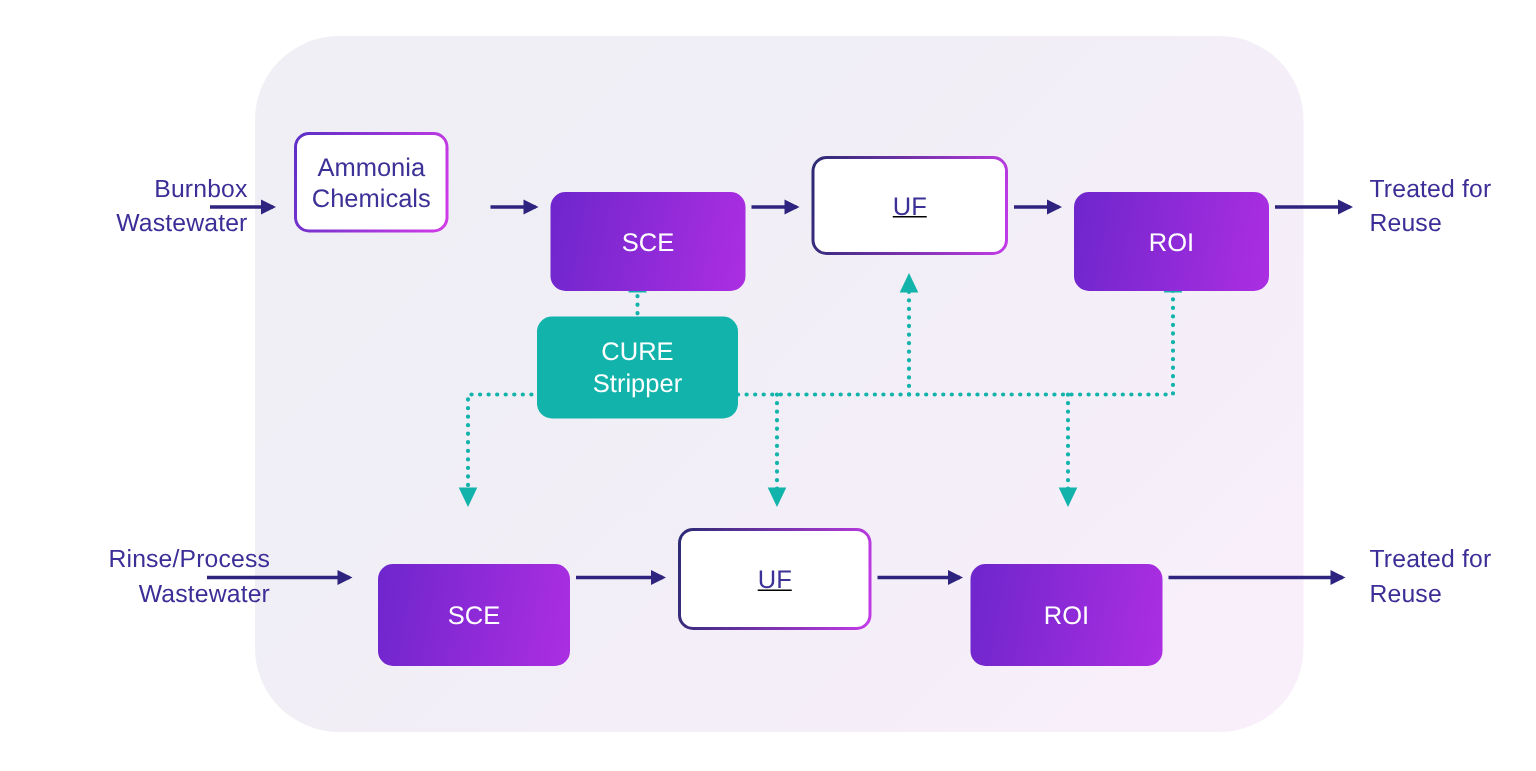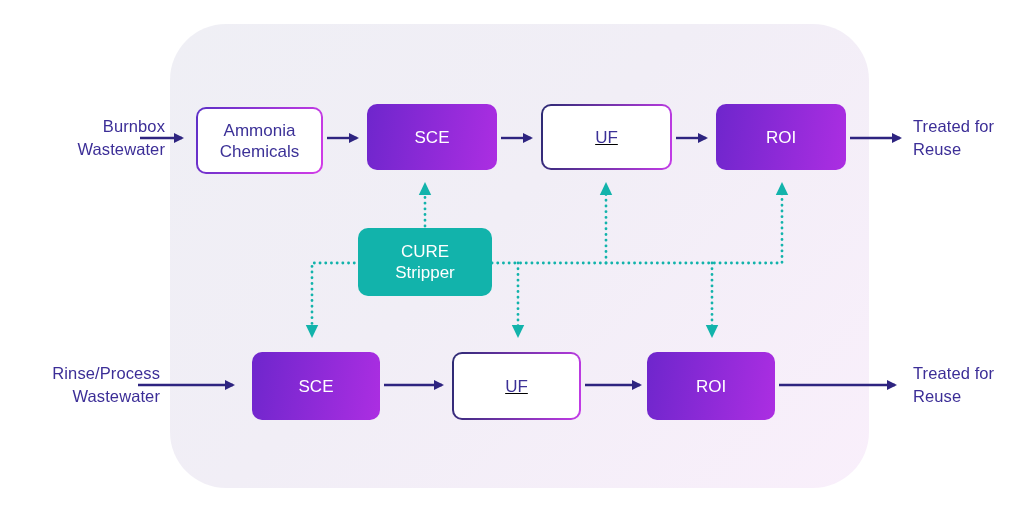--- a/index.html
+++ b/index.html
@@ -38,20 +38,21 @@
     text-align: center;
     border-radius: 10px;
     font-size: 17px;
     line-height: 21px;
     box-sizing: border-box;
   }
   .node .stack span { display: block; }
   .node.solid {
     background: linear-gradient(100deg, #6e26cc 0%, #ac2ee2 100%);
     color: #ffffff;
+    margin-top: 24px;
   }
   .node.outline {
     padding: 2px;
   }
   .node.outline.violet-pink { background: linear-gradient(110deg, #5b2fc6 0%, #d43ce8 100%); }
   .node.outline.navy-pink   { background: linear-gradient(100deg, #2b2a72 0%, #c43be8 100%); text-decoration: underline; }
   .node.outline .inner {
     width: 100%;
     height: 100%;
     border-radius: 8px;
@@ -115,57 +116,57 @@
       <line x1="606" y1="263" x2="606" y2="187" marker-end="url(#mTeal)"></line>
       <line x1="712" y1="263" x2="712" y2="333" marker-end="url(#mTeal)"></line>
     </g>
   </svg>
 
   <div class="flow-label" style="left:10px; top:115px; width:155px;">
     <span>Burnbox</span>
     <span>Wastewater</span>
   </div>
 
-  <div class="flow-label" style="left:0px; top:362px; width:160px;">
+  <div class="flow-label" style="left:0px; top:362px; width:160px;padding-left:20px;">
     <span>Rinse/Process</span>
     <span>Wastewater</span>
   </div>
 
   <div class="flow-label left-align" style="left:913px; top:115px; width:110px;">
     <span>Treated for</span>
     <span>Reuse</span>
   </div>
 
   <div class="flow-label left-align" style="left:913px; top:362px; width:110px;">
     <span>Treated for</span>
     <span>Reuse</span>
   </div>
 
-  <div class="node outline violet-pink" style="left:196px; top:107px; width:127px; height:67px;justify-content:flex-end;">
+  <div class="node outline violet-pink" style="left:196px; top:88px; width:103px; height:67px;justify-content:flex-end;">
     <div class="inner stack">
       <span>Ammonia</span>
       <span>Chemicals</span>
     </div>
   </div>
 
   <div class="node solid" style="left:367px; top:104px; width:130px; height:66px;">
     <span>SCE</span>
   </div>
 
   <div class="node outline navy-pink" style="left:541px; top:104px; width:131px; height:66px;">
     <div class="inner">
       <span>UF</span>
     </div>
   </div>
 
   <div class="node solid" style="left:716px; top:104px; width:130px; height:66px;">
     <span>ROI</span>
   </div>
 
-  <div class="node teal stack" style="left:358px; top:228px; width:134px; height:68px; flex-direction:column;">
+  <div class="node teal stack" style="left:358px; top:211px; width:134px; height:68px; flex-direction:column;">
     <span>CURE</span>
     <span>Stripper</span>
   </div>
 
   <div class="node solid" style="left:252px; top:352px; width:128px; height:68px;">
     <span>SCE</span>
   </div>
 
   <div class="node outline navy-pink" style="left:452px; top:352px; width:129px; height:68px;">
     <div class="inner">

